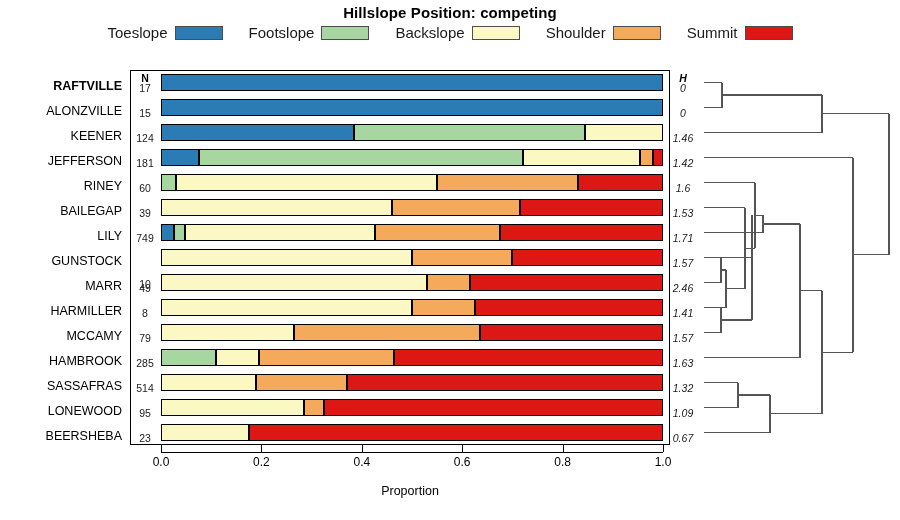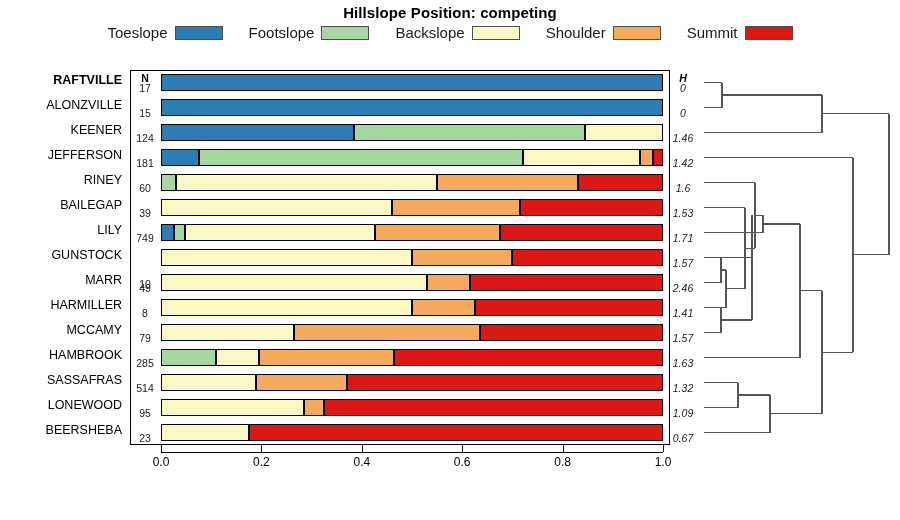--- a/index.html
+++ b/index.html
@@ -27,21 +27,21 @@
     width:48px;height:14px;border:1px solid #4d4d4d;box-sizing:border-box;
   }
 
   
   .plot-frame{
     position:absolute;left:130px;top:70px;width:540px;height:375px;
     border:1px solid #000;box-sizing:border-box;background:#fff;
   }
 
   
-  .row-labels{position:absolute;left:0px;top:68px;width:126px;height:375px;}
+  .row-labels{position:absolute;left:0px;top:74px;width:126px;height:375px;}
   .row-label{
     position:absolute;right:4px;width:126px;text-align:right;
     font-size:12.5px;color:#000;white-space:nowrap;
   }
   .row-label.bold{font-weight:bold;}
 
   
   .n-col{position:absolute;left:131px;top:70px;width:30px;height:375px;}
   .n-head{
     position:absolute;left:0;width:28px;text-align:center;
@@ -264,20 +264,21 @@
       <div class="xticklabel" style="left: 261.4px;">0.2</div>
       <div class="xtick" style="left: 361.8px;"></div>
       <div class="xticklabel" style="left: 361.8px;">0.4</div>
       <div class="xtick" style="left: 462.2px;"></div>
       <div class="xticklabel" style="left: 462.2px;">0.6</div>
       <div class="xtick" style="left: 562.6px;"></div>
       <div class="xticklabel" style="left: 562.6px;">0.8</div>
       <div class="xtick" style="left: 663px;"></div>
       <div class="xticklabel" style="left: 663px;">1.0</div>
     </div>
+  <div class="xlabel">Proportion</div>
 
   <div class="dendro" id="dendro">
       <svg width="200" height="400">
         <line x1="4" x2="22" y1="22.5" y2="22.5" stroke="#555555" stroke-width="1.2" shape-rendering="crispEdges"></line>
         <line x1="4" x2="22" y1="47.5" y2="47.5" stroke="#555555" stroke-width="1.2" shape-rendering="crispEdges"></line>
         <line x1="22" x2="22" y1="22.5" y2="47.5" stroke="#555555" stroke-width="1.2" shape-rendering="crispEdges"></line>
         <line x1="22" x2="122" y1="35" y2="35" stroke="#555555" stroke-width="1.2" shape-rendering="crispEdges"></line>
         <line x1="4" x2="122" y1="72.5" y2="72.5" stroke="#555555" stroke-width="1.2" shape-rendering="crispEdges"></line>
         <line x1="122" x2="122" y1="35" y2="72.5" stroke="#555555" stroke-width="1.2" shape-rendering="crispEdges"></line>
         <line x1="4" x2="21" y1="197.5" y2="197.5" stroke="#555555" stroke-width="1.2" shape-rendering="crispEdges"></line>

